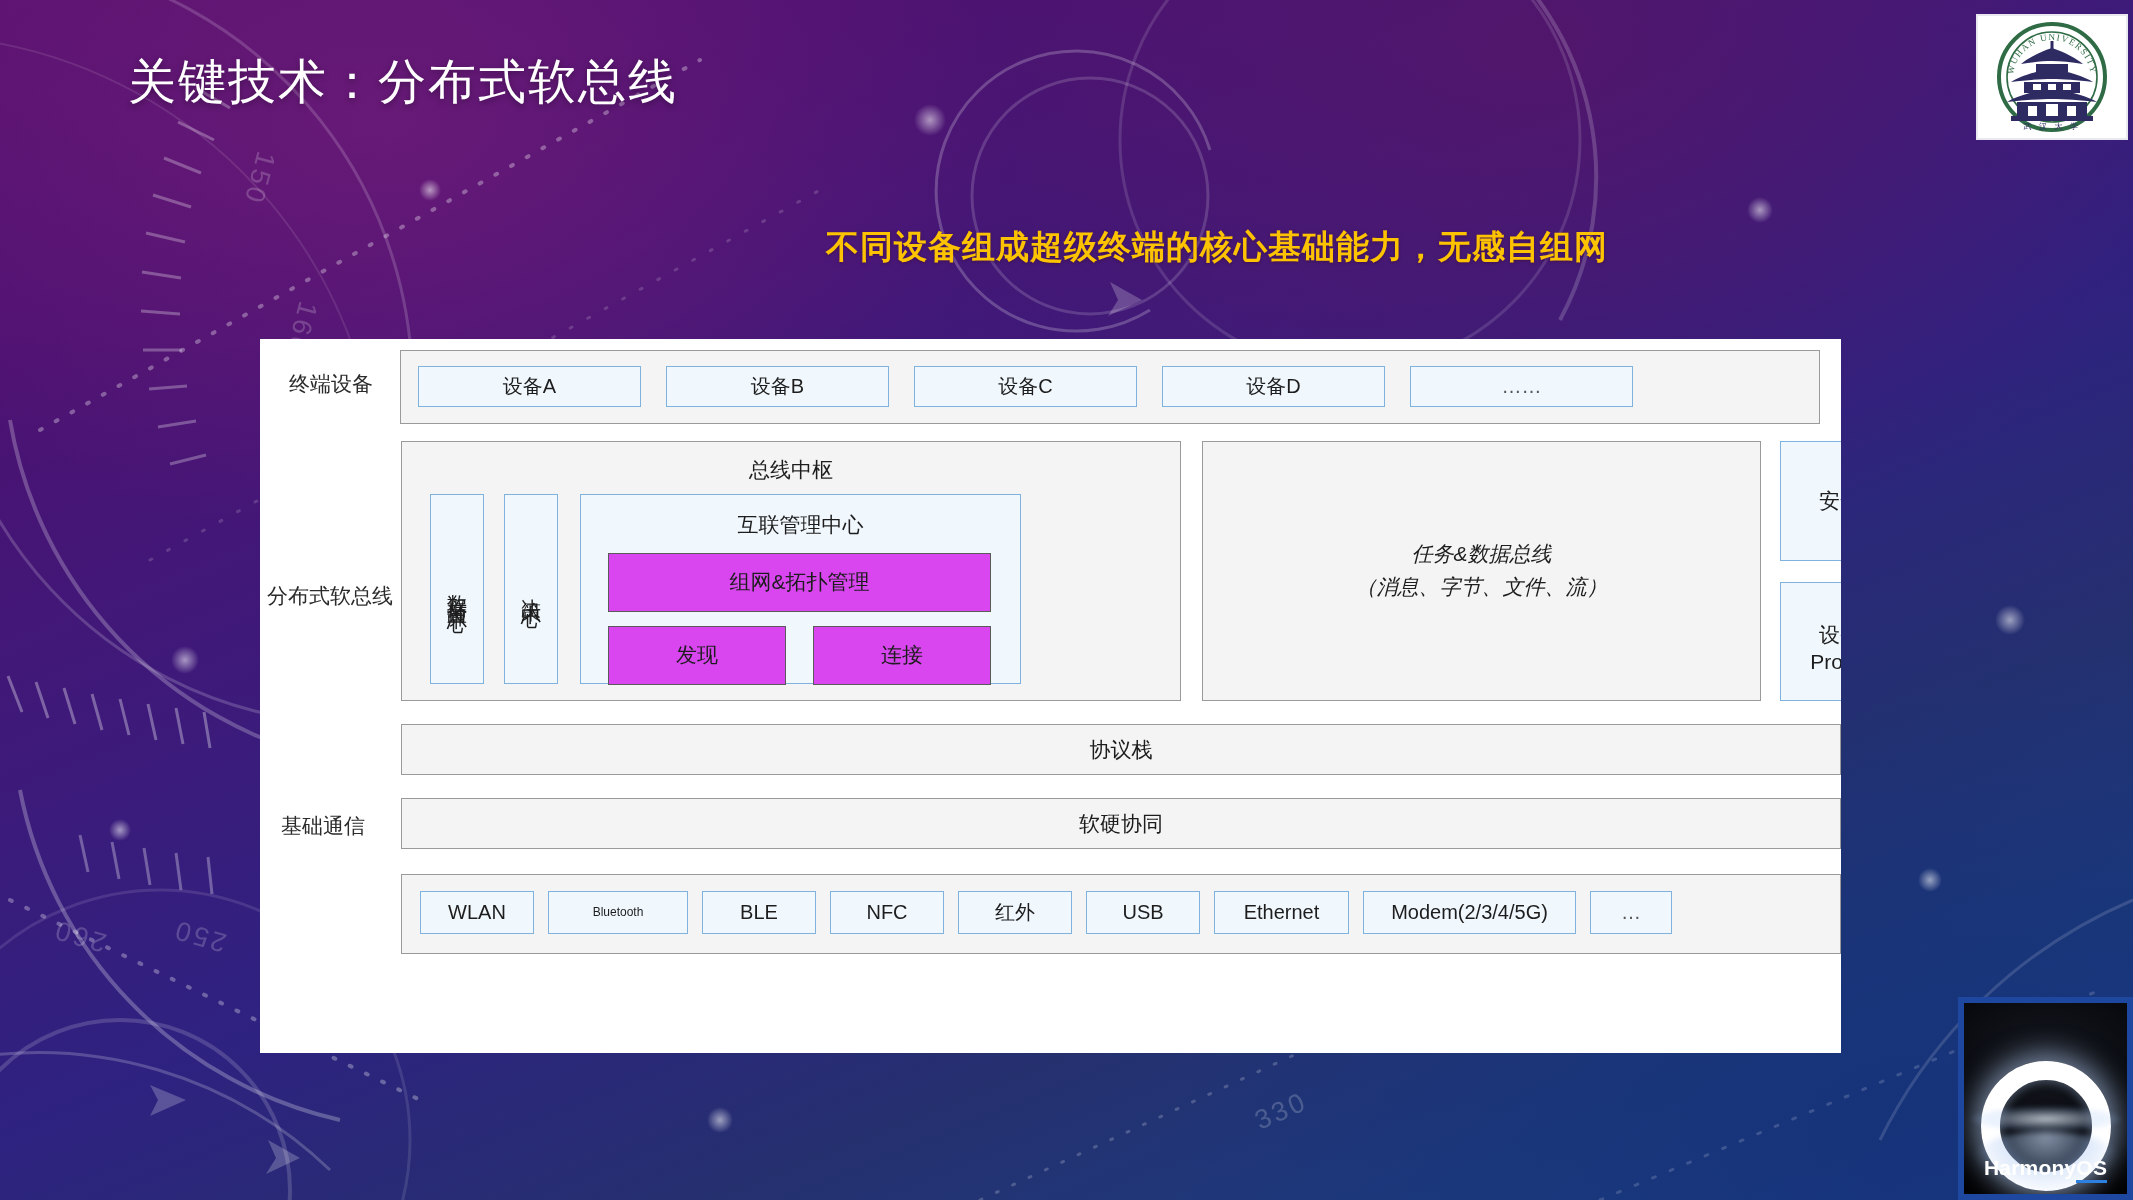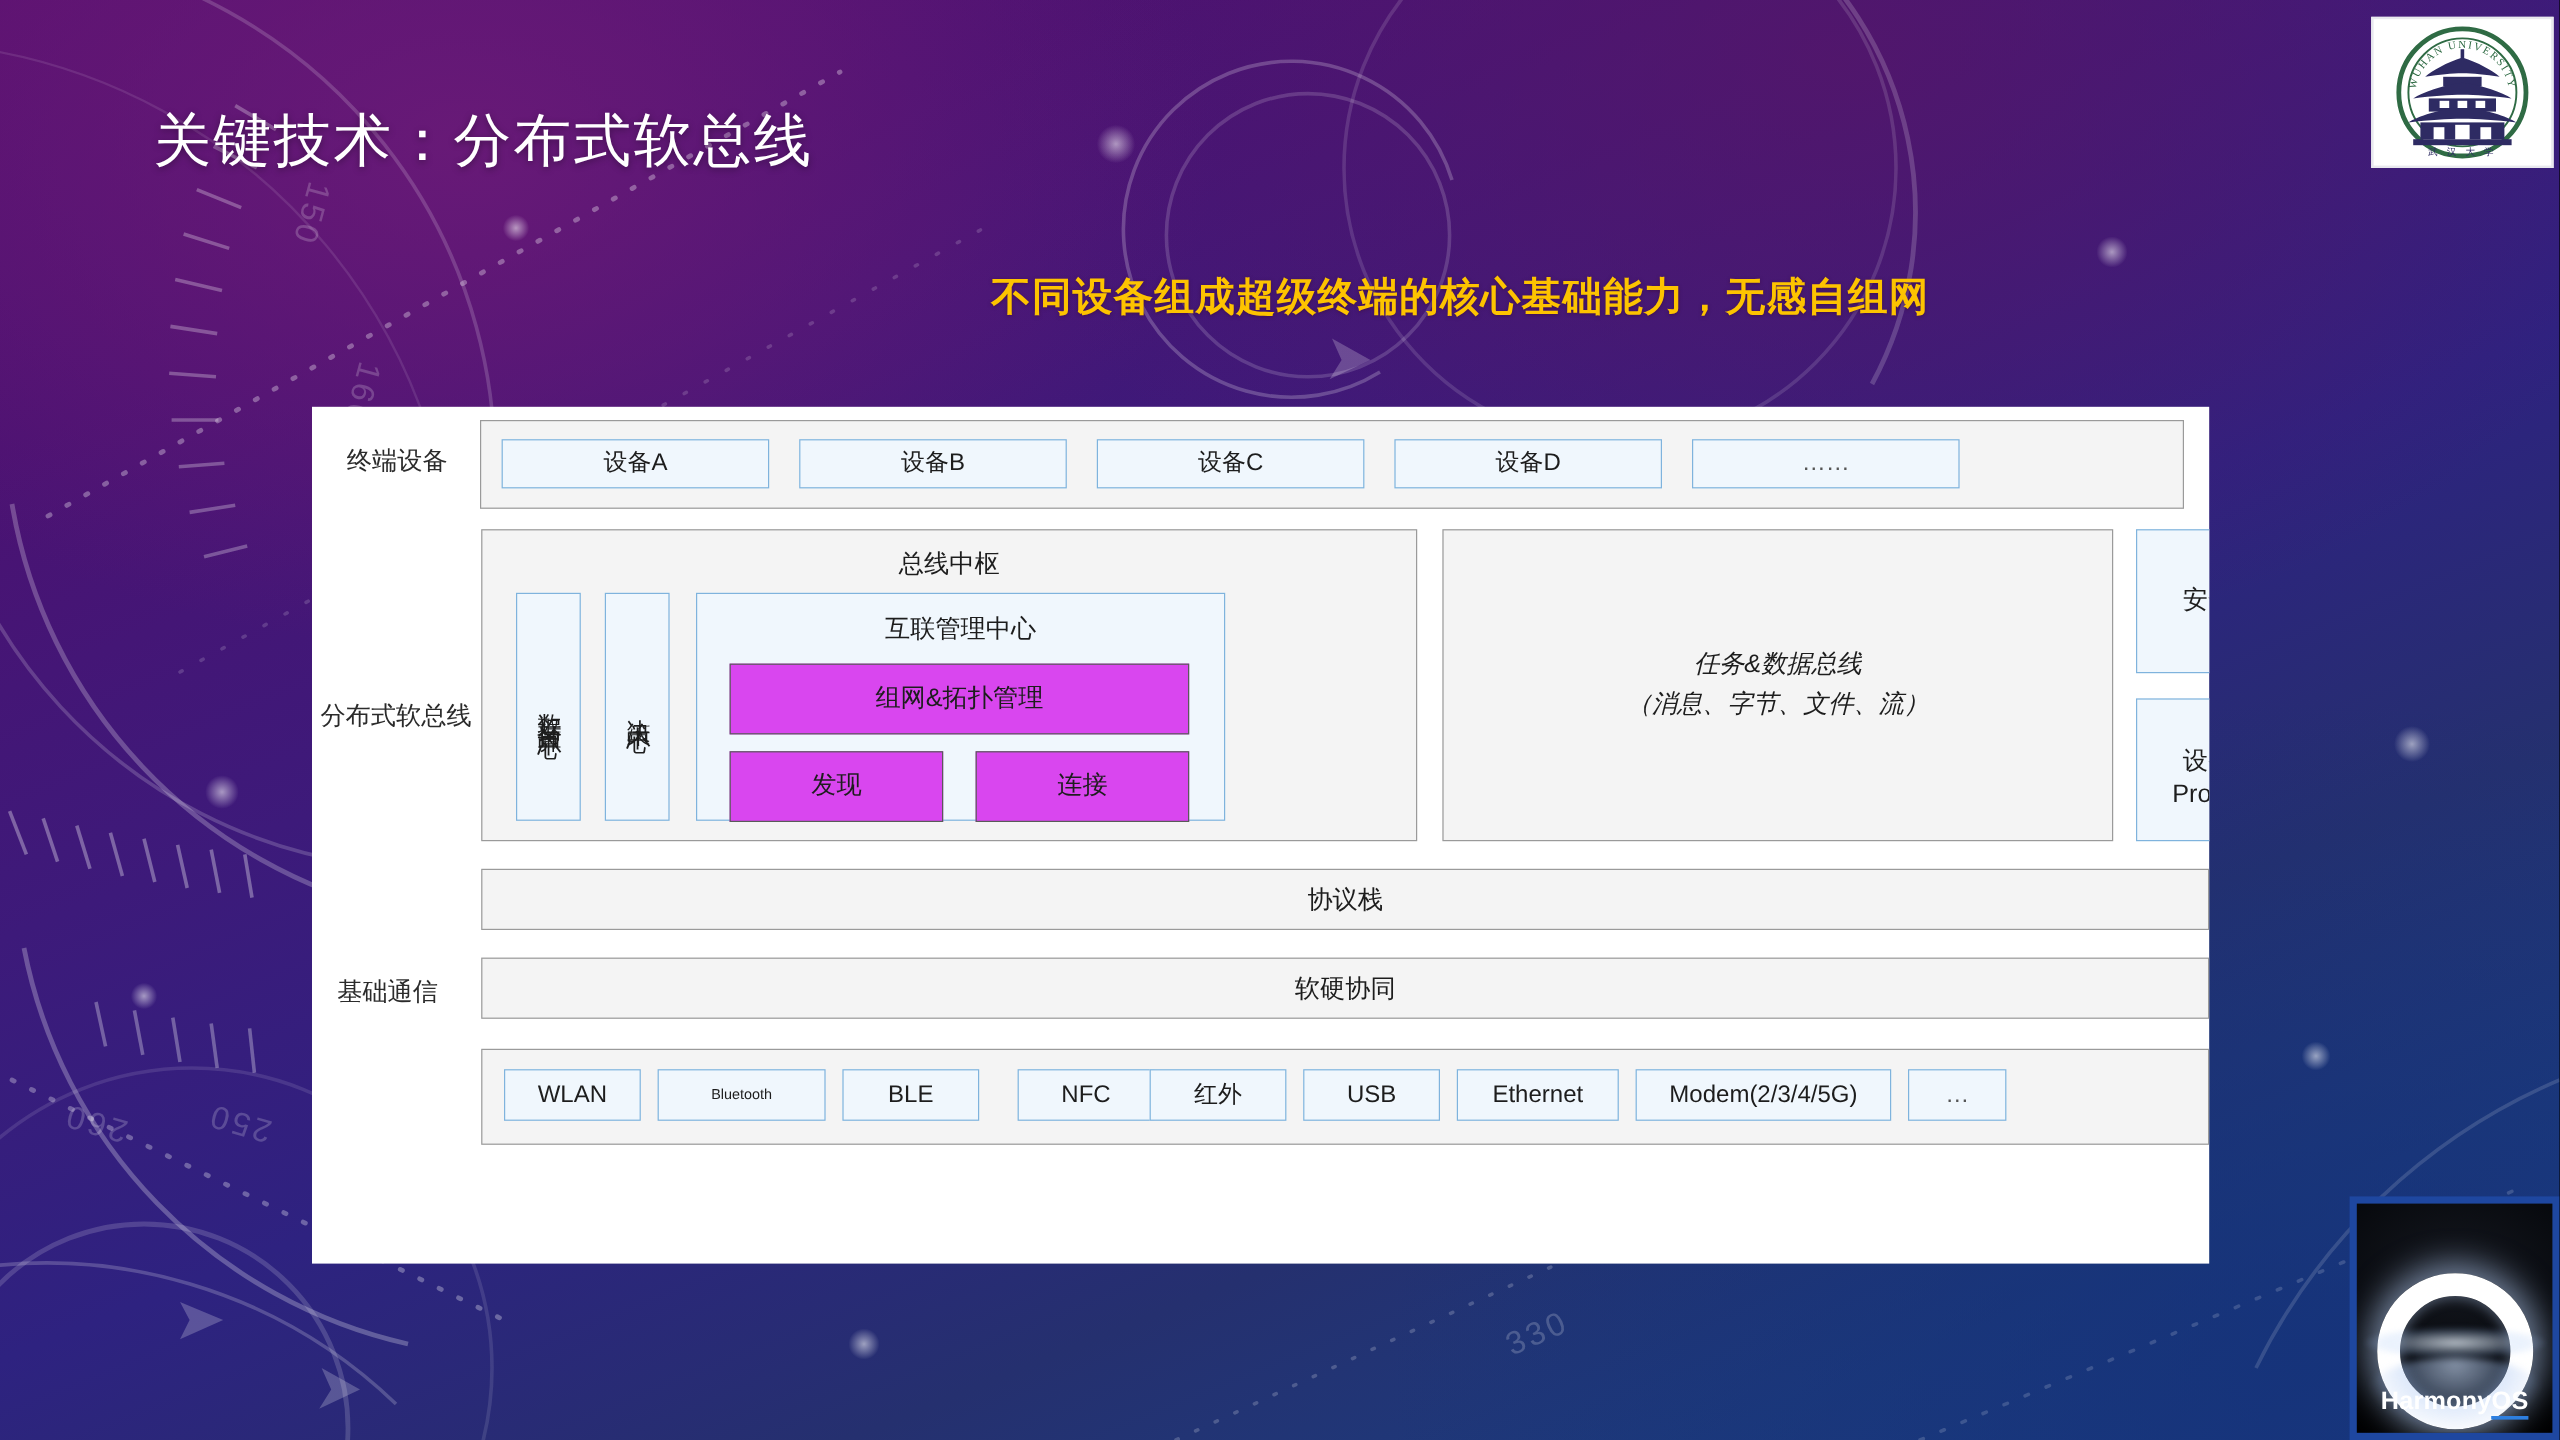--- a/index.html
+++ b/index.html
@@ -19,21 +19,20 @@
   .bg-deco{position:absolute;inset:0;pointer-events:none;}
   .bg-deco svg{position:absolute;inset:0;width:2133px;height:1200px;}
 
   
   #title{
     position:absolute;left:128px;top:50px;
     font-family:"DejaVu Serif","Liberation Serif",serif;
     font-size:48px;color:#ffffff;letter-spacing:2px;
     text-shadow:0 2px 6px rgba(0,0,0,.35);
     white-space:nowrap;
-    margin-top:35px;
   }
 
   
   #subtitle{
     position:absolute;left:826px;top:225px;
     font-size:33px;font-weight:bold;color:#fdc300;
     letter-spacing:1px;white-space:nowrap;
     text-shadow:0 1px 3px rgba(60,10,40,.5);
   }
 
@@ -314,21 +313,21 @@
 
     <div class="gbox" style="left:141px;top:459px;width:1440px;height:51px;display:flex;align-items:center;justify-content:center;">
       <span style="font-size:21px;color:#1d1d1d;">软硬协同</span>
     </div>
 
     <div class="gbox" style="left:141px;top:535px;width:1440px;height:80px;"></div>
 
     <div class="bbox" style="left:160px;top:552px;width:114px;height:43px;font-size:20px;">WLAN</div>
     <div class="bbox" style="left:288px;top:552px;width:140px;height:43px;font-size:12px;">Bluetooth</div>
     <div class="bbox" style="left:442px;top:552px;width:114px;height:43px;font-size:20px;">BLE</div>
-    <div class="bbox" style="left:588px;top:552px;width:114px;height:43px;font-size:20px;">NFC</div>
+    <div class="bbox" style="left:570px;top:552px;width:114px;height:43px;font-size:20px;">NFC</div>
     <div class="bbox" style="left:698px;top:552px;width:114px;height:43px;font-size:20px;">红外</div>
     <div class="bbox" style="left:826px;top:552px;width:114px;height:43px;font-size:20px;">USB</div>
     <div class="bbox" style="left:954px;top:552px;width:135px;height:43px;font-size:20px;">Ethernet</div>
     <div class="bbox" style="left:1103px;top:552px;width:213px;height:43px;font-size:20px;">Modem(2/3/4/5G)</div>
     <div class="bbox" style="left:1330px;top:552px;width:82px;height:43px;font-size:20px;color:#555;">…</div>
 
   </div>
 </div>
 
 </body></html>

